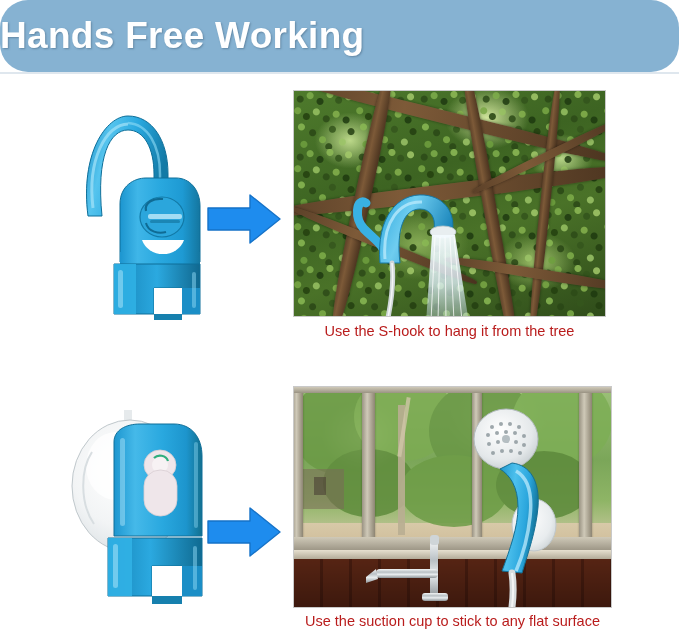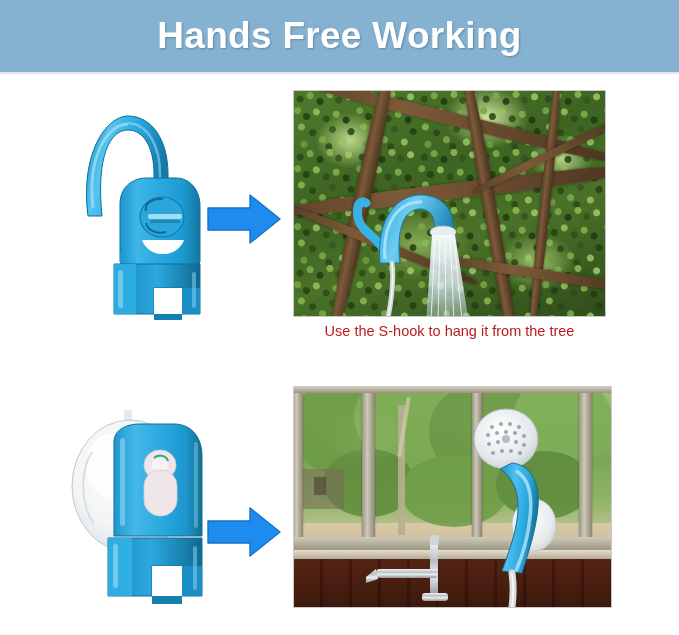--- a/index.html
+++ b/index.html
@@ -18,21 +18,21 @@
   
   .header-band {
     position: absolute;
     left: 0;
     top: 0;
     width: 679px;
     height: 72px;
     background: #86b2d2;
     display: flex;
     align-items: center;
-    justify-content: center;
+    border-radius: 28px;
   }
   .header-title {
     font-size: 37px;
     font-weight: bold;
     color: #ffffff;
     letter-spacing: 0.3px;
     text-shadow: 1px 1px 2px rgba(70,100,125,0.55);
     white-space: nowrap;
   }
   .header-underline {
@@ -447,13 +447,14 @@
         <path d="M40 56 C58 58, 68 74, 66 100 C64 124, 56 146, 50 166
                  L30 164 C38 142, 46 120, 46 100 C46 80, 38 68, 28 62 Z" fill="url(#sh2)" stroke="#136f95" stroke-width="1"></path>
         <path d="M44 64 C58 72, 60 92, 58 110 C56 130, 50 150, 44 164" fill="none" stroke="#bbeafc" stroke-width="3.5" opacity="0.75"></path>
 
         <path d="M40 166 C42 180, 41 192, 40 200" fill="none" stroke="#d7dcde" stroke-width="7" stroke-linecap="round"></path>
         <path d="M40 166 C42 180, 41 192, 40 200" fill="none" stroke="#ffffff" stroke-width="2" opacity="0.7"></path>
       </svg>
     </div>
   </div>
 
+  <div class="caption" style="left:293px; top:245px; width:319px;">Use the suction cup to stick to any flat surface</div>
 </div>
 
 </body></html>

